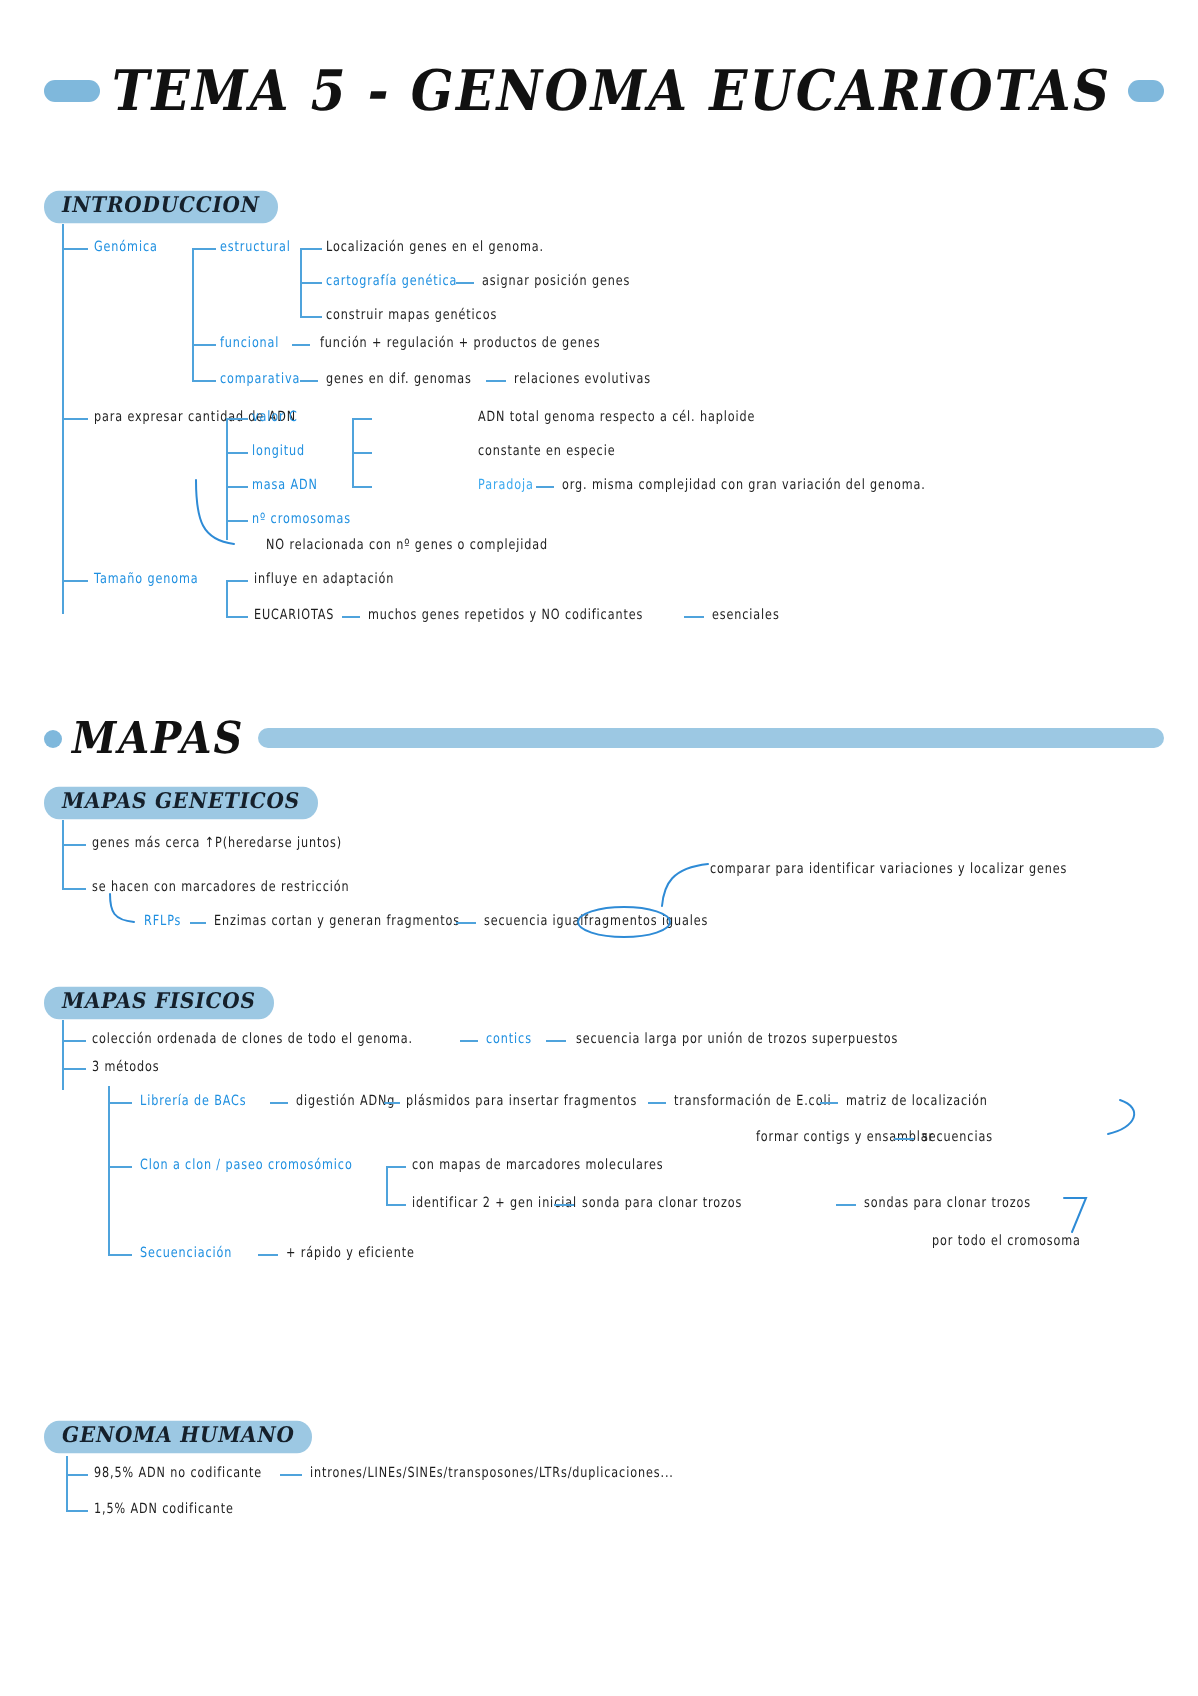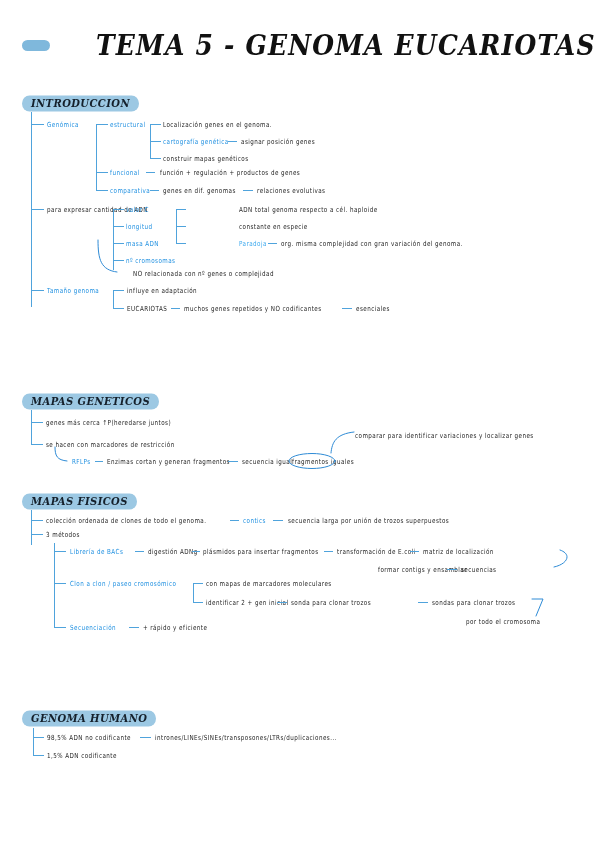--- a/index.html
+++ b/index.html
@@ -24,21 +24,20 @@
 
   
   .title-row {
     position: absolute;
     left: 22px;
     top: 28px;
     width: 560px;
     height: 34px;
     display: flex;
     align-items: center;
-    gap: 40px;
   }
   .title-bar-left {
     width: 28px;
     height: 11px;
     border-radius: 6px;
     background: #7FB8DC;
     flex: none;
   }
   .title-text {
     font-family: "DejaVu Serif", serif;
@@ -224,20 +223,25 @@
   <div class="ln vl" style="left:113px; top:290px; height:19px;"></div>
   <div class="ln hl" style="left:113px; top:290px; width:11px;"></div>
   <div class="ln hl" style="left:113px; top:308px; width:11px;"></div>
   <div class="txt" style="left:127px; top:287px;">influye en adaptación</div>
   <div class="txt" style="left:127px; top:305px;">EUCARIOTAS</div>
   <div class="ln hl" style="left:171px; top:308px; width:9px;"></div>
   <div class="txt" style="left:184px; top:305px;">muchos genes repetidos y NO codificantes</div>
   <div class="ln hl" style="left:342px; top:308px; width:10px;"></div>
   <div class="txt" style="left:356px; top:305px;">esenciales</div>
 
+  <div class="sec-row" style="top:355px; width:560px;">
+    <div class="sec-dot"></div>
+    <div class="sec-text">MAPAS</div>
+    <div class="sec-bar"></div>
+  </div>
 
   <div class="pill" style="left:22px; top:394px;">MAPAS GENETICOS</div>
 
   <div class="ln vl" style="left:31px; top:410px; height:35px;"></div>
   <div class="ln hl" style="left:31px; top:422px; width:12px;"></div>
   <div class="ln hl" style="left:31px; top:444px; width:12px;"></div>
 
   <div class="txt" style="left:46px; top:419px;">genes más cerca ↑P(heredarse  juntos)</div>
   <div class="txt" style="left:46px; top:441px;">se hacen con marcadores de restricción</div>
 

